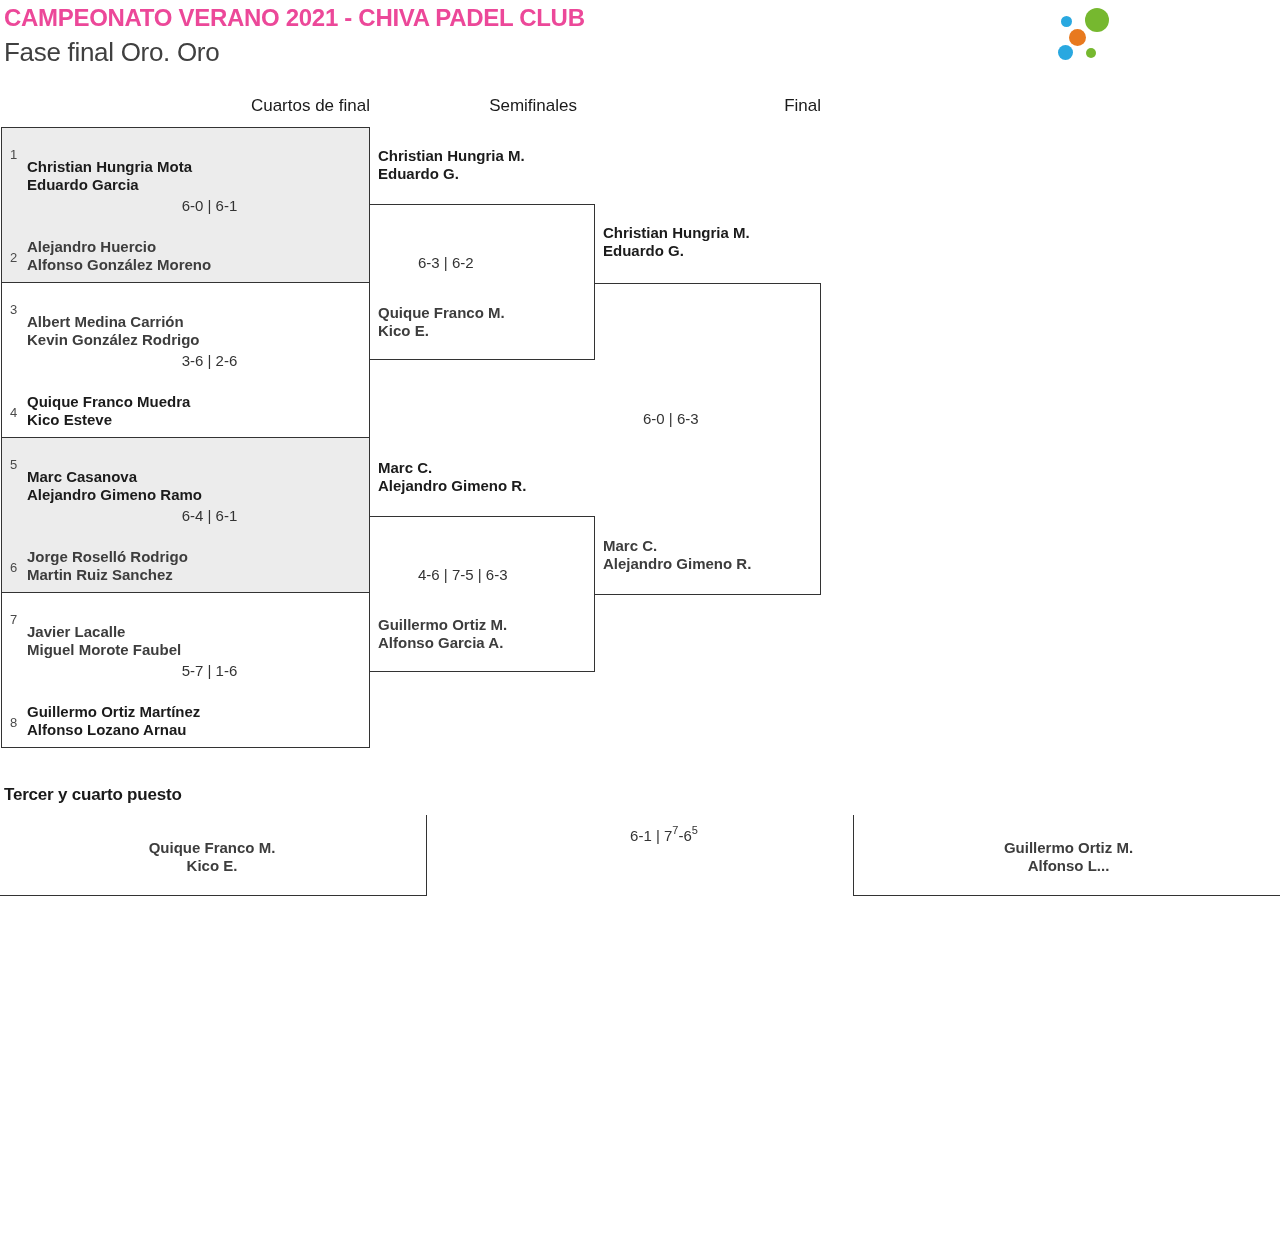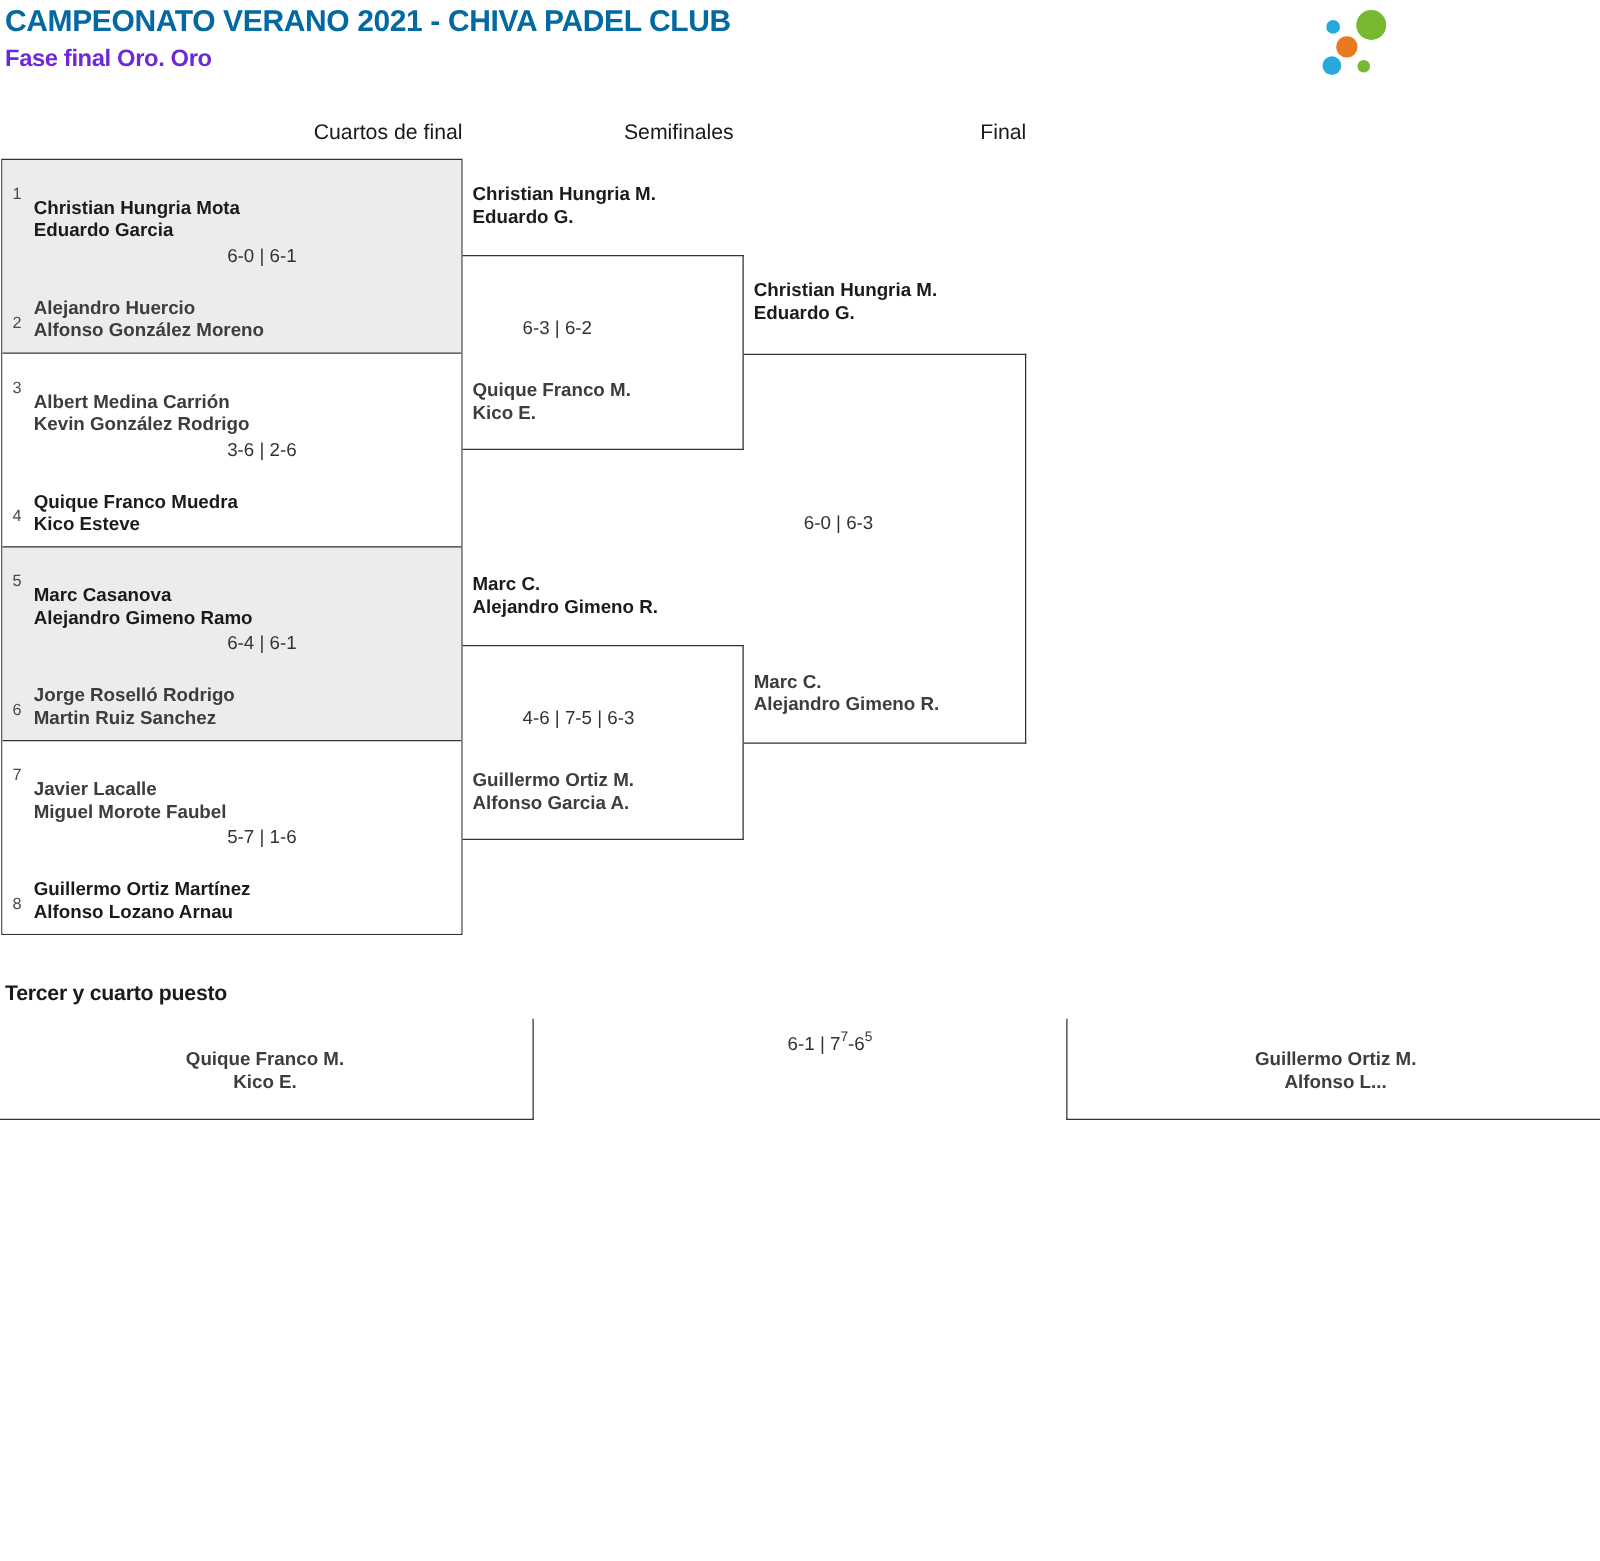--- a/index.html
+++ b/index.html
@@ -1,36 +1,36 @@
 <!DOCTYPE html>
 <html><head>
 <meta charset="utf-8">
 <style>
   * { margin:0; padding:0; box-sizing:border-box; }
   body { background:#fff; font-family:"Liberation Sans", sans-serif; overflow:hidden; }
   .page { position:relative; width:1280px; height:1249px; background:#fff; overflow:hidden; }
 
   
-  .title { position:absolute; left:4px; top:4px; font-size:24px; font-weight:700; color:#0369a1; letter-spacing:-0.3px;text-align:right; }
-  .subtitle { position:absolute; left:4px; top:37px; font-size:19px; font-weight:700; color:#6d28d9; letter-spacing:-0.3px; }
+  .title { position:absolute; left:4px; top:4px; font-size:24px; font-weight:700; color:#ec4899; letter-spacing:-0.3px;text-align:right; }
+  .subtitle { position:absolute; left:4px; top:37px; font-size:26px; font-weight:400; color:#404040; letter-spacing:-0.3px; }
 
   
   .logo { position:absolute; left:1048px; top:0; width:230px; height:70px; }
   .dot { position:absolute; border-radius:50%; }
   .dot.d-blue-sm   { left:13px; top:16px; width:11px; height:11px; background:#29a8e0; }
   .dot.d-green-lg  { left:37px; top:8px;  width:24px; height:24px; background:#76b82f; }
   .dot.d-orange    { left:21px; top:29px; width:17px; height:17px; background:#e8791e; }
   .dot.d-blue-md   { left:10px; top:45px; width:15px; height:15px; background:#29a8e0; }
   .dot.d-green-sm  { left:38px; top:48px; width:10px; height:10px; background:#76b82f; }
   .logo-text { position:absolute; left:62px; top:3px; font-size:45px; font-weight:700; color:#76b82f; letter-spacing:-2px; }
 
   
   .col-header { position:absolute; top:96px; font-size:17px; font-weight:400; color:#1a1a1a; text-align:right; }
   .col-header.c1 { left:0;     width:370px; }
-  .col-header.c2 { left:362px; width:225px; }
+  .col-header.c2 { left:352px; width:225px; }
   .col-header.c3 { left:595px; width:226px; }
 
   
   .qf-col { position:absolute; left:1px; top:127px; width:369px; height:621px;
             border:1.5px solid #333; display:flex; flex-direction:column; }
   .qf-match { position:relative; flex:1 1 0; background:#fff; }
   .qf-match + .qf-match { border-top:1.5px solid #333; }
   .qf-match.shaded { background:#ececec; }
 
   .seed { position:absolute; left:8px; font-size:13px; color:#4a4a4a; }

